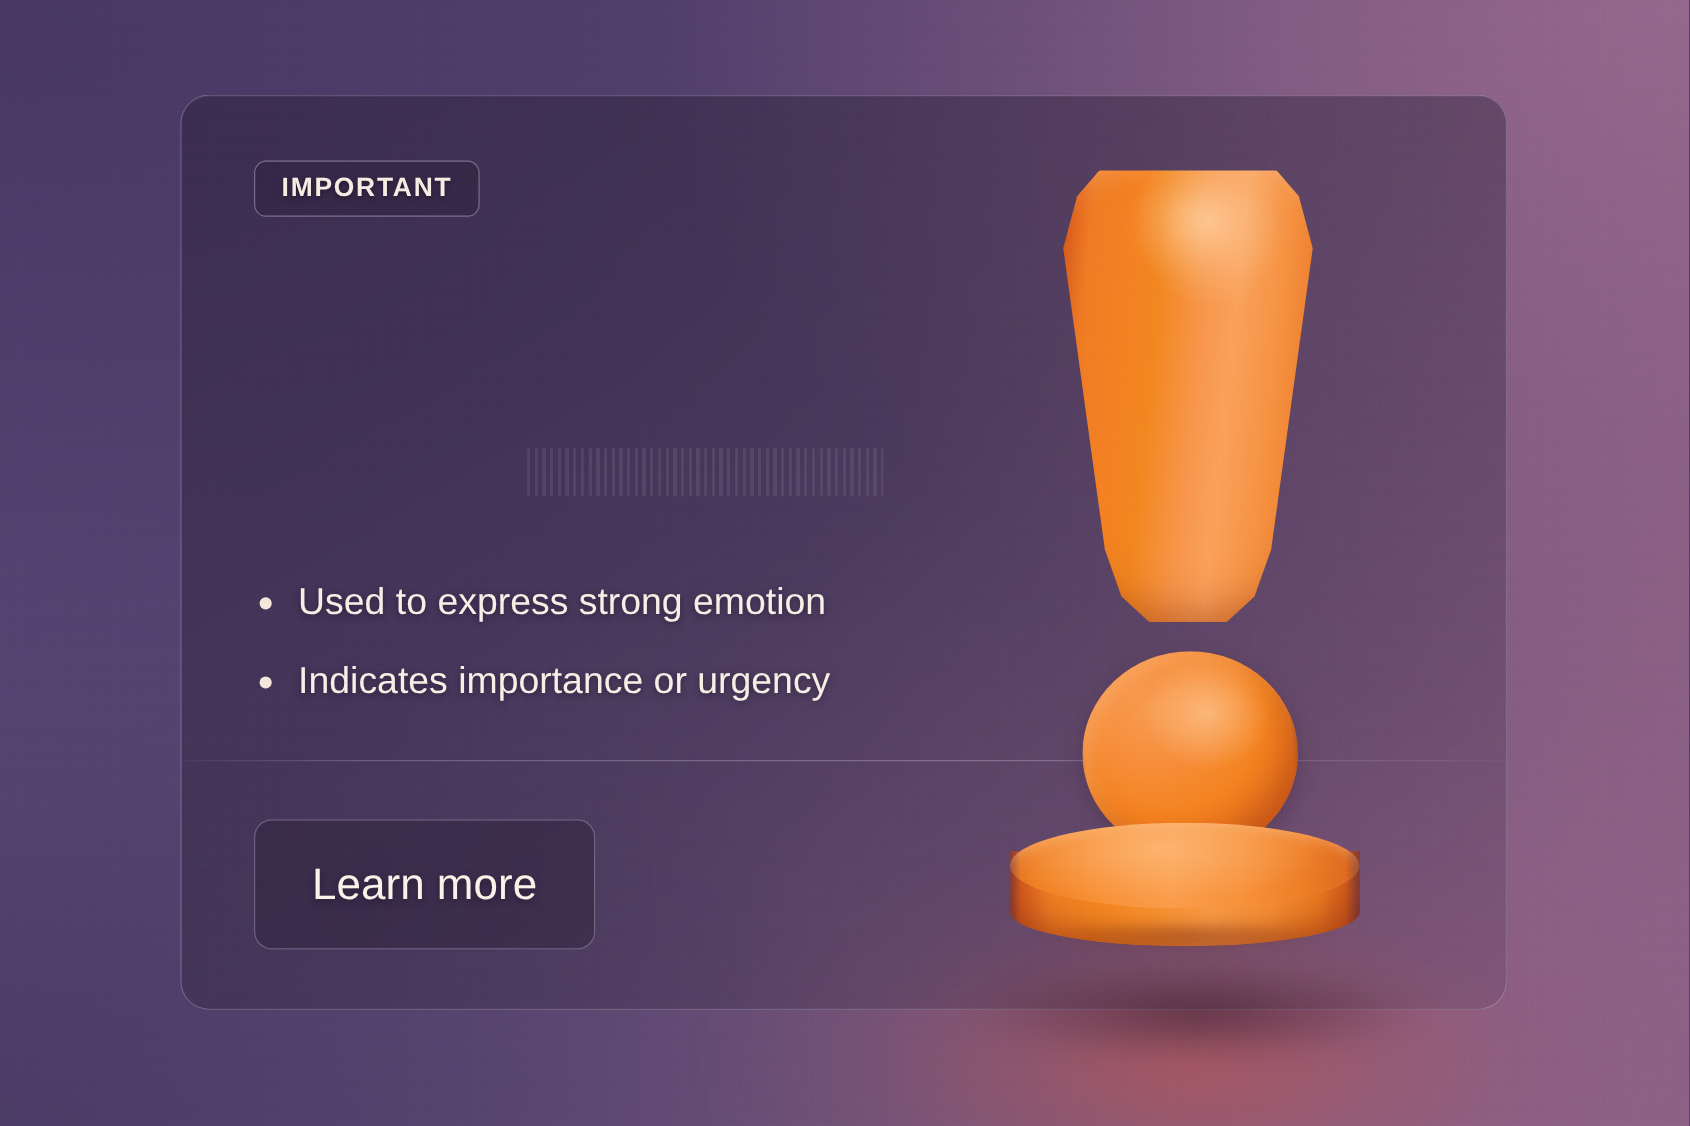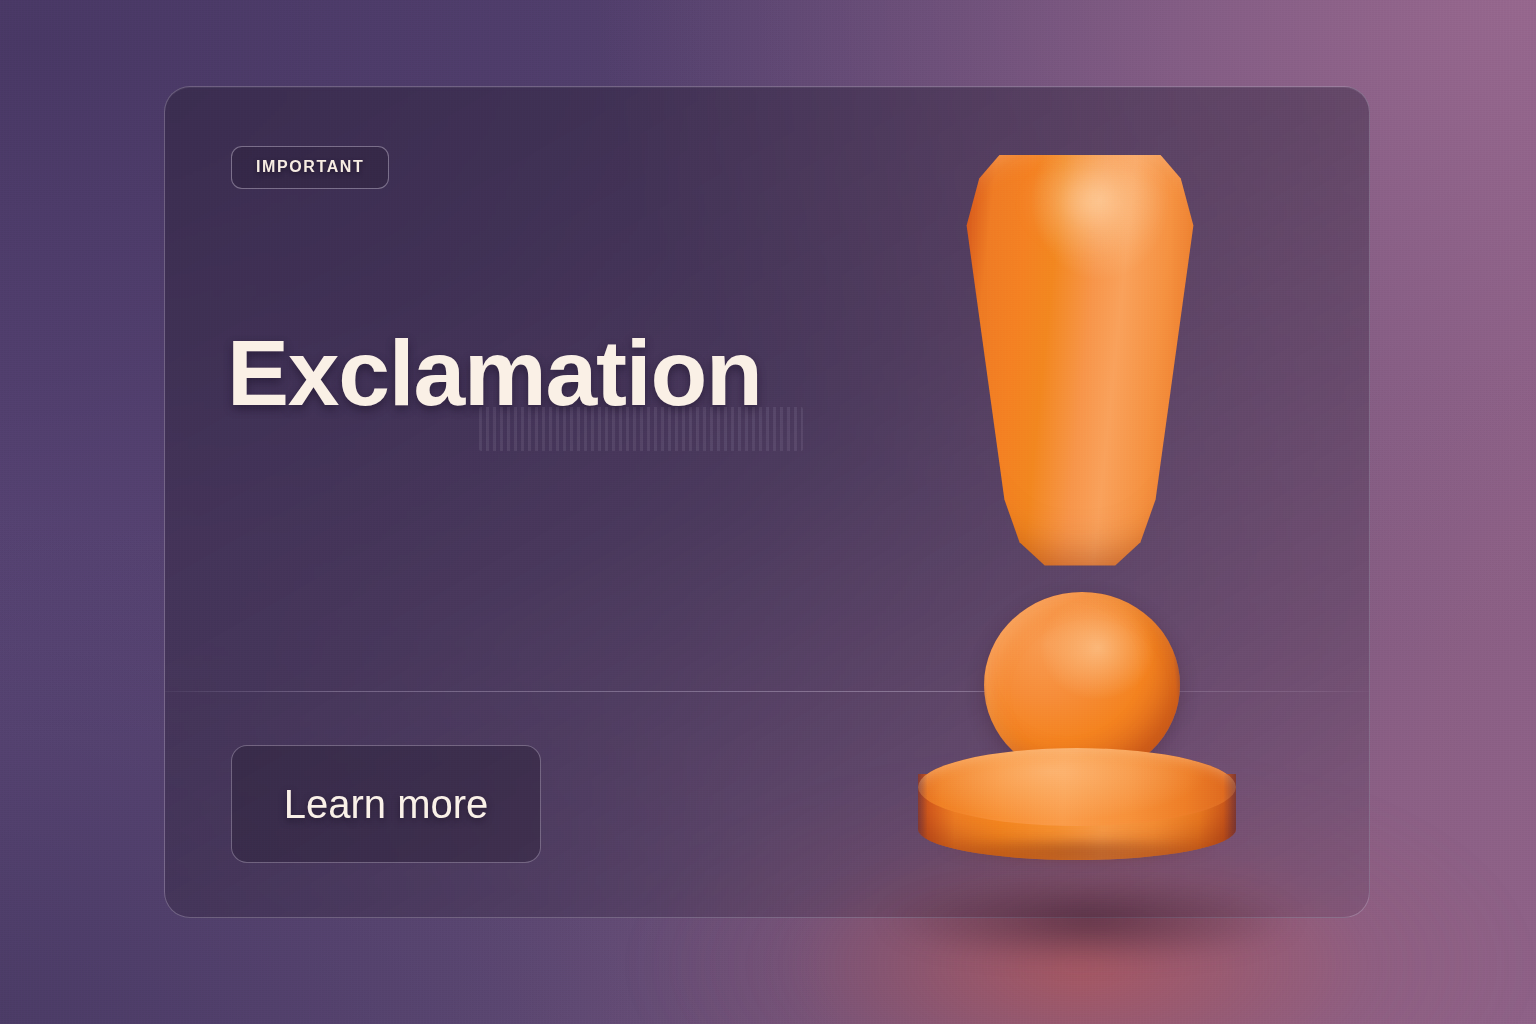--- a/index.html
+++ b/index.html
@@ -83,21 +83,21 @@
 
   
   .badge {
     position: absolute;
     left: 66px; top: 59px;
     padding: 12px 24px 13px 24px;
     border: 1.5px solid rgba(226,214,238,0.40);
     border-radius: 11px;
     background: rgba(36,28,48,0.30);
     color: #f7ece2;
-    font-size: 16px;
+    font-size: 24px;
     font-weight: bold;
     letter-spacing: 1.6px;
     line-height: 1;
     text-shadow: 0 2px 4px rgba(20,12,30,0.55);
     white-space: nowrap;
   }
 
   
   .title {
     position: absolute;
@@ -328,23 +328,32 @@
   <div class="bg-tint-bl"></div>
   <div class="bg-warm-glow"></div>
 
   <div class="card">
 
     <div class="badge">IMPORTANT</div>
 
     <div class="hatch-bar"></div>
 
     <h1 class="title">
-      <span class="title-line">Exclamation</span>
     </h1>
 
+    <ul class="bullets">
+      <li class="bullet-item">
+        <span class="bullet-dot"></span>
+        <span>Used to express strong emotion</span>
+      </li>
+      <li class="bullet-item">
+        <span class="bullet-dot"></span>
+        <span>Indicates importance or urgency</span>
+      </li>
+    </ul>
 
     <div class="card-divider"></div>
 
     <div class="learn-btn">
       <span>Learn more</span>
     </div>
   </div>
 
   <div class="illo">
     <div class="illo-floor-shadow"></div>

